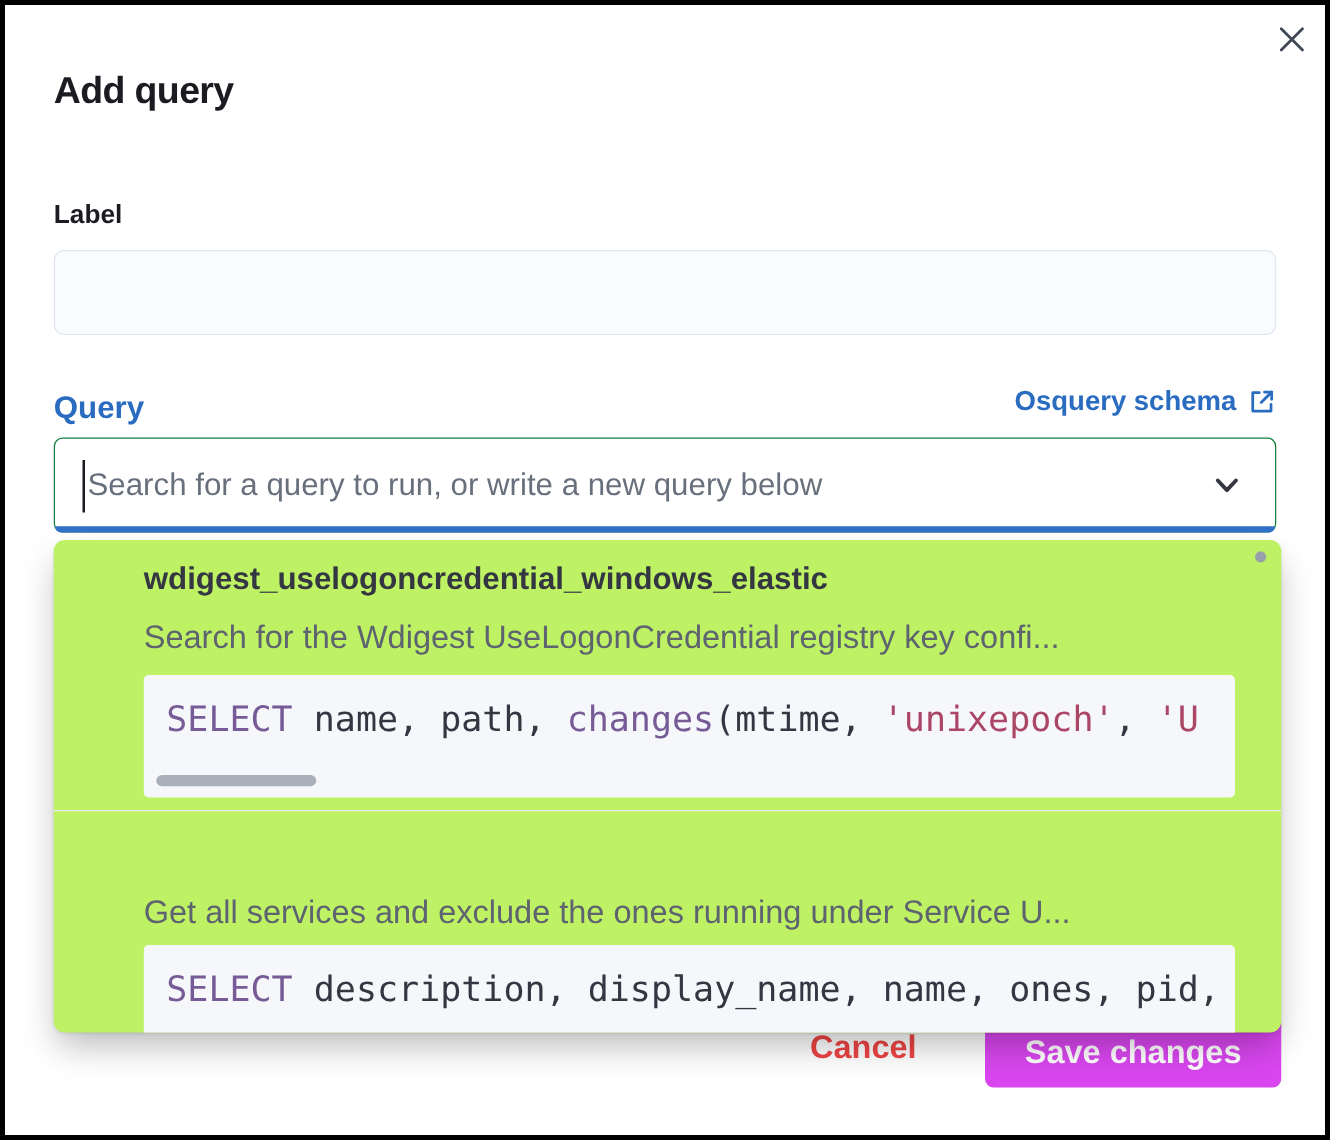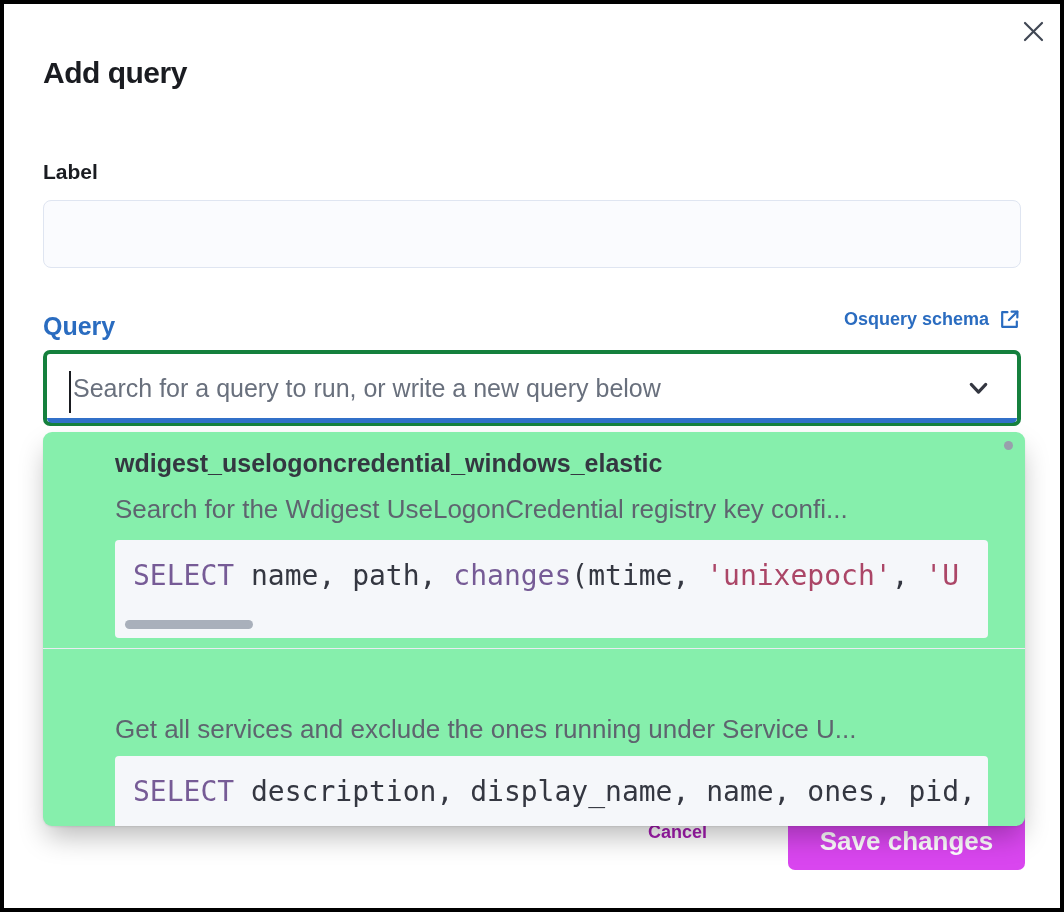--- a/index.html
+++ b/index.html
@@ -20,35 +20,35 @@
 
   
   .field-label { position:absolute; left:39px; top:156px; font-size:21px; font-weight:700; color:#1a1c21; }
   .label-input { position:absolute; left:39px; top:196px; width:978px; height:68px;
     background:#fafbfe; border:1px solid #dfe5f1; border-radius:8px;
     font-size:25px; padding:0 18px; color:#343741; outline:none; }
 
   
   .query-label { position:absolute; left:39px; top:308px; font-size:25px; font-weight:700; color:#2a6cc0; }
   .schema-link { position:absolute; right:39px; top:304px; display:flex; align-items:center; gap:9px;
-    font-size:18px; font-weight:700; color:#2a6cc0; text-decoration:none; cursor:pointer; }
+    font-size:22px; font-weight:700; color:#2a6cc0; text-decoration:none; cursor:pointer; }
 
   
   .combobox { position:absolute; left:39px; top:346px; width:978px; height:76px;
-    background:#fff; border:4px solid #15803d; border-radius:7px; z-index:3; }
+    background:#fff; border:1px solid #15803d; border-radius:7px; z-index:3; }
   .combobox .focus-bar { position:absolute; left:0; right:0; bottom:-1px; height:5px;
     background:#3170c8; border-radius:0 0 7px 7px; }
   .caret { position:absolute; left:22px; top:17px; width:2px; height:42px; background:#1a1c21; }
   .placeholder { position:absolute; left:26px; top:0; height:100%; display:flex; align-items:center;
     font-size:25px; color:#69707d; white-space:nowrap; }
   .chevron { position:absolute; right:24px; top:50%; transform:translateY(-50%); }
 
   
   .dropdown-panel { position:absolute; left:39px; top:428px; width:982px; height:394px;
-    background:#86efac; border-radius:9px; z-index:2; overflow:hidden;
+    background:#bef264; border-radius:9px; z-index:2; overflow:hidden;
     box-shadow:0 1px 2px rgba(0,0,0,.08), 0 14px 28px -4px rgba(0,0,0,.28); }
   .vscroll-thumb { position:absolute; top:9px; right:12px; width:9px; height:9px;
     border-radius:5px; background:#98a0ac; }
   .opt-title { position:absolute; left:72px; font-size:25px; line-height:30px; font-weight:700;
     color:#343741; white-space:nowrap; }
   .opt-desc { position:absolute; left:72px; font-size:26px; line-height:30px;
     color:#5e646f; white-space:nowrap; }
   .code-block { position:absolute; left:72px; width:873px; background:#f5f7fa; border-radius:4px; }
   .code-line { position:absolute; left:18px; top:18px; right:0; font-family:"DejaVu Sans Mono", monospace;
     font-size:28px; line-height:36px; color:#343741; white-space:pre; overflow:hidden; }
@@ -61,22 +61,22 @@
   
   #opt1-title   { top:16px; }
   #opt1-desc    { top:62px; }
   #code1        { top:108px; height:98px; }
   #divider1     { top:216px; }
   #opt2-title   { top:236px; }
   #opt2-desc    { top:282px; }
   #code2        { top:324px; height:100px; }
 
   
-  .cancel-btn { position:absolute; left:644px; top:818px; font-size:18px; font-weight:700;
-    color:#a21caf; background:none; border:none; cursor:pointer; z-index:1; }
+  .cancel-btn { position:absolute; left:644px; top:818px; font-size:26px; font-weight:700;
+    color:#ef4444; background:none; border:none; cursor:pointer; z-index:1; }
   .save-btn { position:absolute; left:784px; top:808px; width:237px; height:58px;
     background:#d946ef; border:none; border-radius:7px; color:#fff;
     font-size:26px; font-weight:700; font-family:"Liberation Sans", sans-serif;
     cursor:pointer; z-index:1; display:flex; align-items:center; justify-content:center; }
 </style>
 </head>
 <body>
 
 <div class="frame">
   <div class="content">

